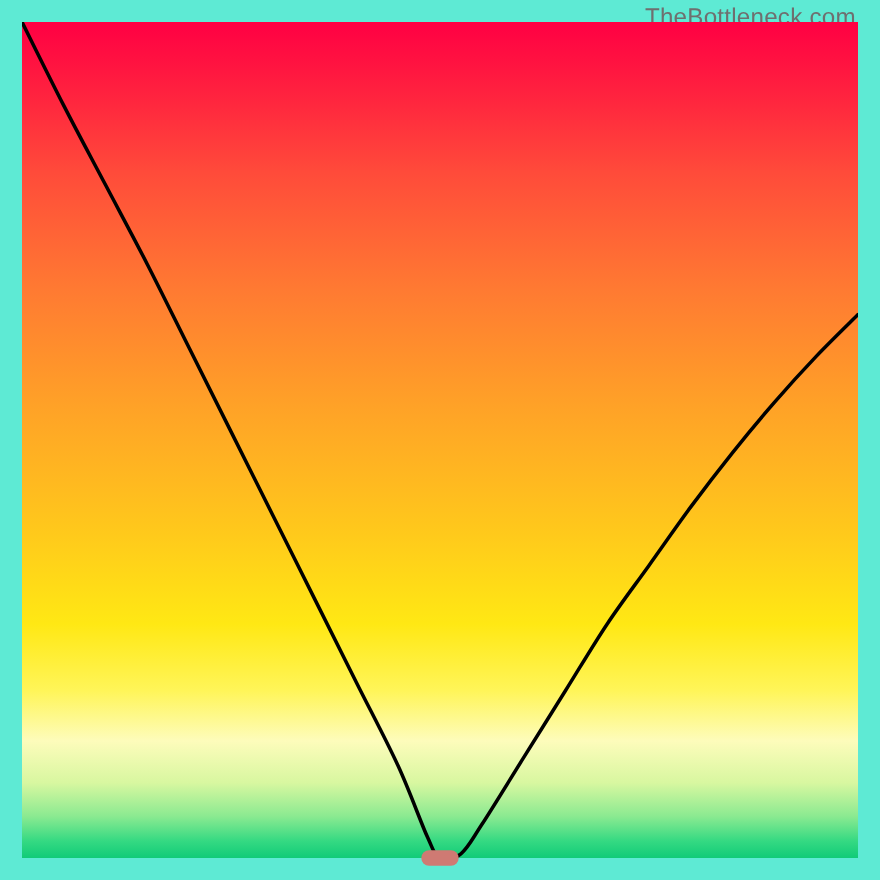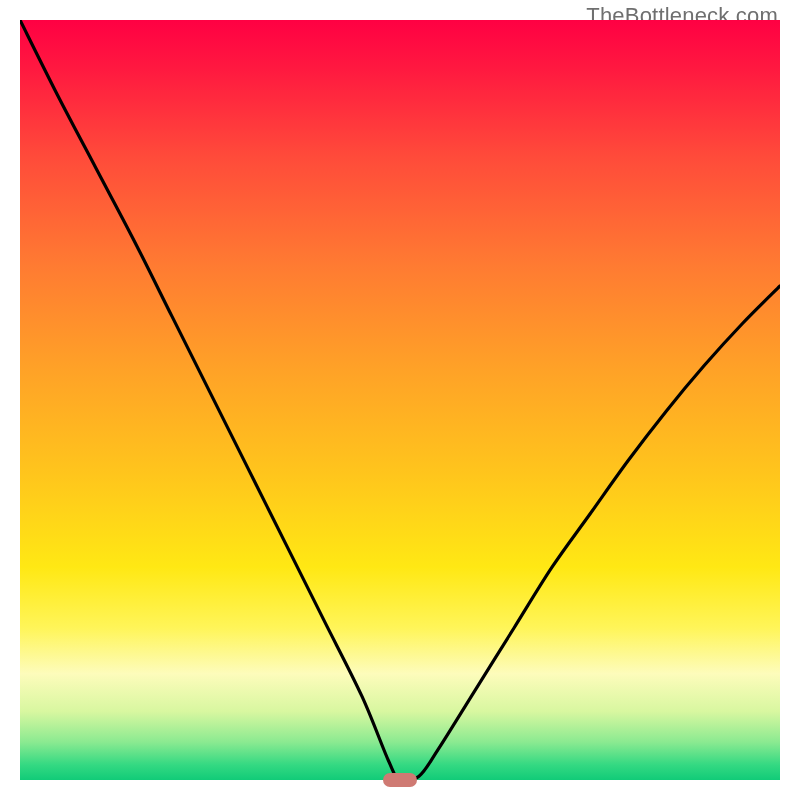--- a/index.html
+++ b/index.html
@@ -8,21 +8,21 @@
     width: 800px;
     height: 800px;
     background: #000;
     overflow: hidden;
     font-family: Arial, Helvetica, sans-serif;
   }
   .frame {
     position: relative;
     width: 800px;
     height: 800px;
-    background: #ffffff;
+    background: #5eead4;
   }
   .plot {
     position: absolute;
     left: 20px;
     top: 20px;
     width: 760px;
     height: 760px;
     
     background: linear-gradient(
       to bottom,

